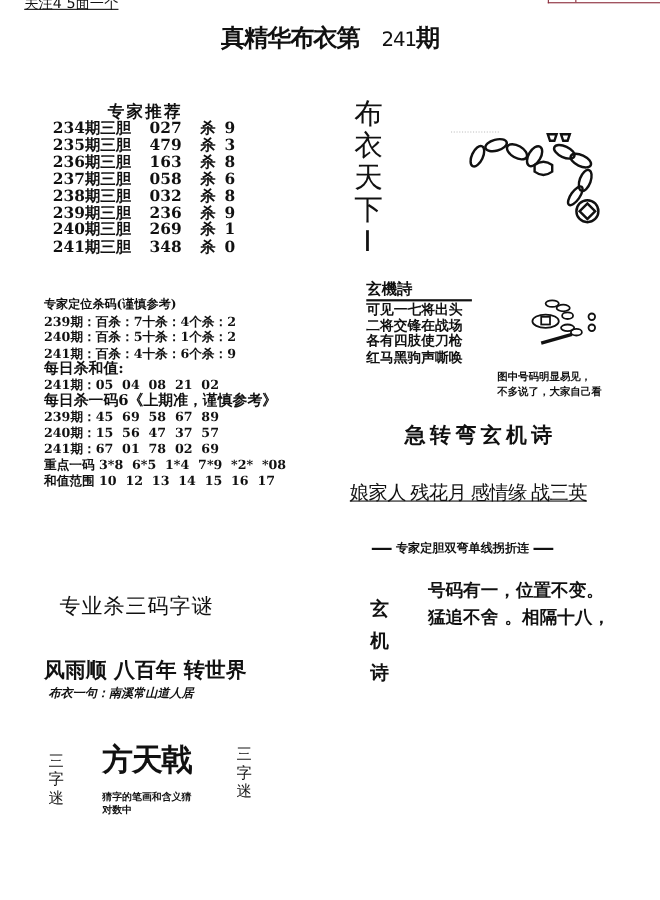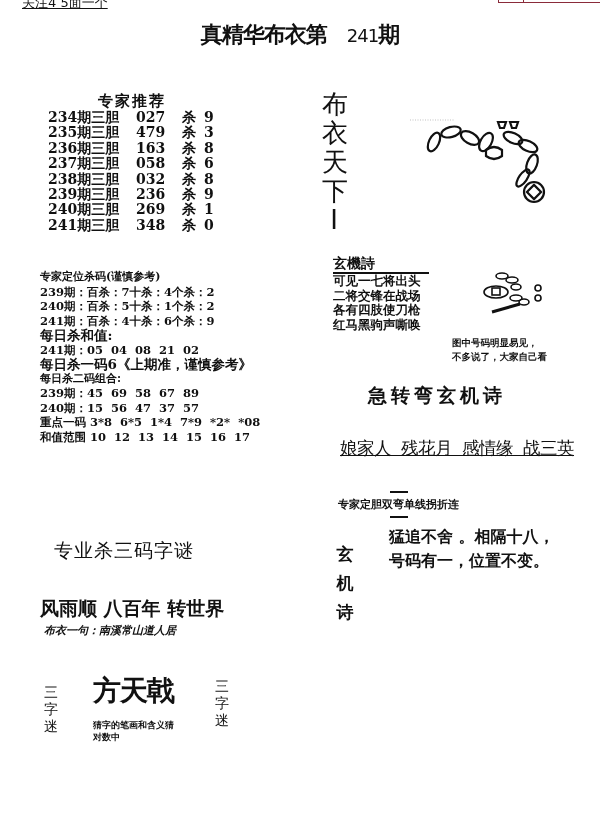--- a/index.html
+++ b/index.html
@@ -25,22 +25,22 @@
 
   .buyi { left:322px; top:90px; width:24px; font-size:26px; line-height:29px; text-align:center; font-family:"DejaVu Sans", sans-serif; }
   .pic1 { left:410px; top:108px; width:150px; height:100px; }
   .pic2 { left:480px; top:268px; width:80px; height:50px; }
 
   .xj-head { left:333px; top:255px; width:96px; text-align:left; font-size:14px; font-weight:bold; border-bottom:2px solid #111; line-height:17px; }
   .xj-lines { left:333px; top:274px; font-size:12.5px; font-weight:bold; line-height:14.5px; }
   .pic-note { left:436px; top:336px; font-size:9.5px; font-weight:bold; line-height:14px;margin-left:16px; }
 
   .jzw { left:368px; top:383px; font-size:19px; font-weight:bold; letter-spacing:4px; font-family:"DejaVu Serif", serif; }
-  .words { left:318px; top:436px; font-size:17.5px; text-decoration:underline; font-family:Liberation Mono, monospace; letter-spacing:-0.5px;margin-left:22px; }
-  .dash-line { left:338px; top:491px; font-size:11px; font-weight:bold; font-family:"DejaVu Serif", serif; display:flex; align-items:center; gap:4px;flex-direction:column; }
+  .words { left:318px; top:436px; font-size:17.5px; text-decoration:underline; font-family:Liberation Serif, serif; letter-spacing:-0.5px; }
+  .dash-line { left:338px; top:491px; font-size:11px; font-weight:bold; font-family:"DejaVu Serif", serif; display:flex; align-items:center; gap:4px; }
   .dash-line .bar { display:inline-block; width:18px; height:2px; background:#111; }
 
   .xjs-v { left:334px; top:540px; width:22px; font-size:17px; font-weight:bold; line-height:29px; text-align:center; }
   .xjs-text { left:389px; top:525px; font-size:16px; font-weight:bold; line-height:24px; font-family:"DejaVu Sans", sans-serif; }
 
   .sanma { left:54px; top:538px; font-size:19px; font-family:"DejaVu Sans", sans-serif; letter-spacing:1px; }
   .fyshun { left:40px; top:596px; font-size:19px; font-weight:bold; font-family:"DejaVu Sans", sans-serif; }
   .buyiju { left:44px; top:623px; font-size:11px; font-weight:bold; font-style:italic; }
 
   .szm-l { left:42px; top:684px; width:18px; font-size:14px; line-height:17px; text-align:center; font-family:"DejaVu Sans", sans-serif; }
@@ -70,23 +70,23 @@
 </div>
 
 <div class="abs sect" style="top:270px;">
   <div class="h">专家定位杀码(谨慎参考)</div>
   <div class="row">239期：百杀：7十杀：4个杀：2</div>
   <div class="row">240期：百杀：5十杀：1个杀：2</div>
   <div class="row">241期：百杀：4十杀：6个杀：9</div>
   <div class="h2">每日杀和值:</div>
   <div class="row">241期：05  04  08  21  02</div>
   <div class="h2">每日杀一码6《上期准，谨慎参考》</div>
-  <div class="h">每日杀二码组合:</div>
   <div class="row">239期：45  69  58  67  89</div>
   <div class="row">240期：15  56  47  37  57</div>
+  <div class="row">241期：67  01  78  02  69</div>
   <div class="row">重点一码 3*8  6*5  1*4  7*9  *2*  *08</div>
   <div class="row">和值范围 10  12  13  14  15  16  17</div>
 </div>
 
 <div class="abs buyi">
   <div>布</div>
   <div>衣</div>
   <div>天</div>
   <div>下</div>
   <div>I</div>
@@ -144,22 +144,22 @@
   <span>专家定胆双弯单线拐折连</span>
   <span class="bar"></span>
 </div>
 
 <div class="abs xjs-v">
   <div>玄</div>
   <div>机</div>
   <div>诗</div>
 </div>
 <div class="abs xjs-text">
+  <div>号码有一，位置不变。</div>
   <div>猛追不舍 。相隔十八，</div>
-  <div>号码有一，位置不变。</div>
 </div>
 
 <div class="abs sanma">专业杀三码字谜</div>
 <div class="abs fyshun">风雨顺  八百年  转世界</div>
 <div class="abs buyiju">布衣一句：南溪常山道人居</div>
 
 <div class="abs szm-l">
   <div>三</div>
   <div>字</div>
   <div>迷</div>

